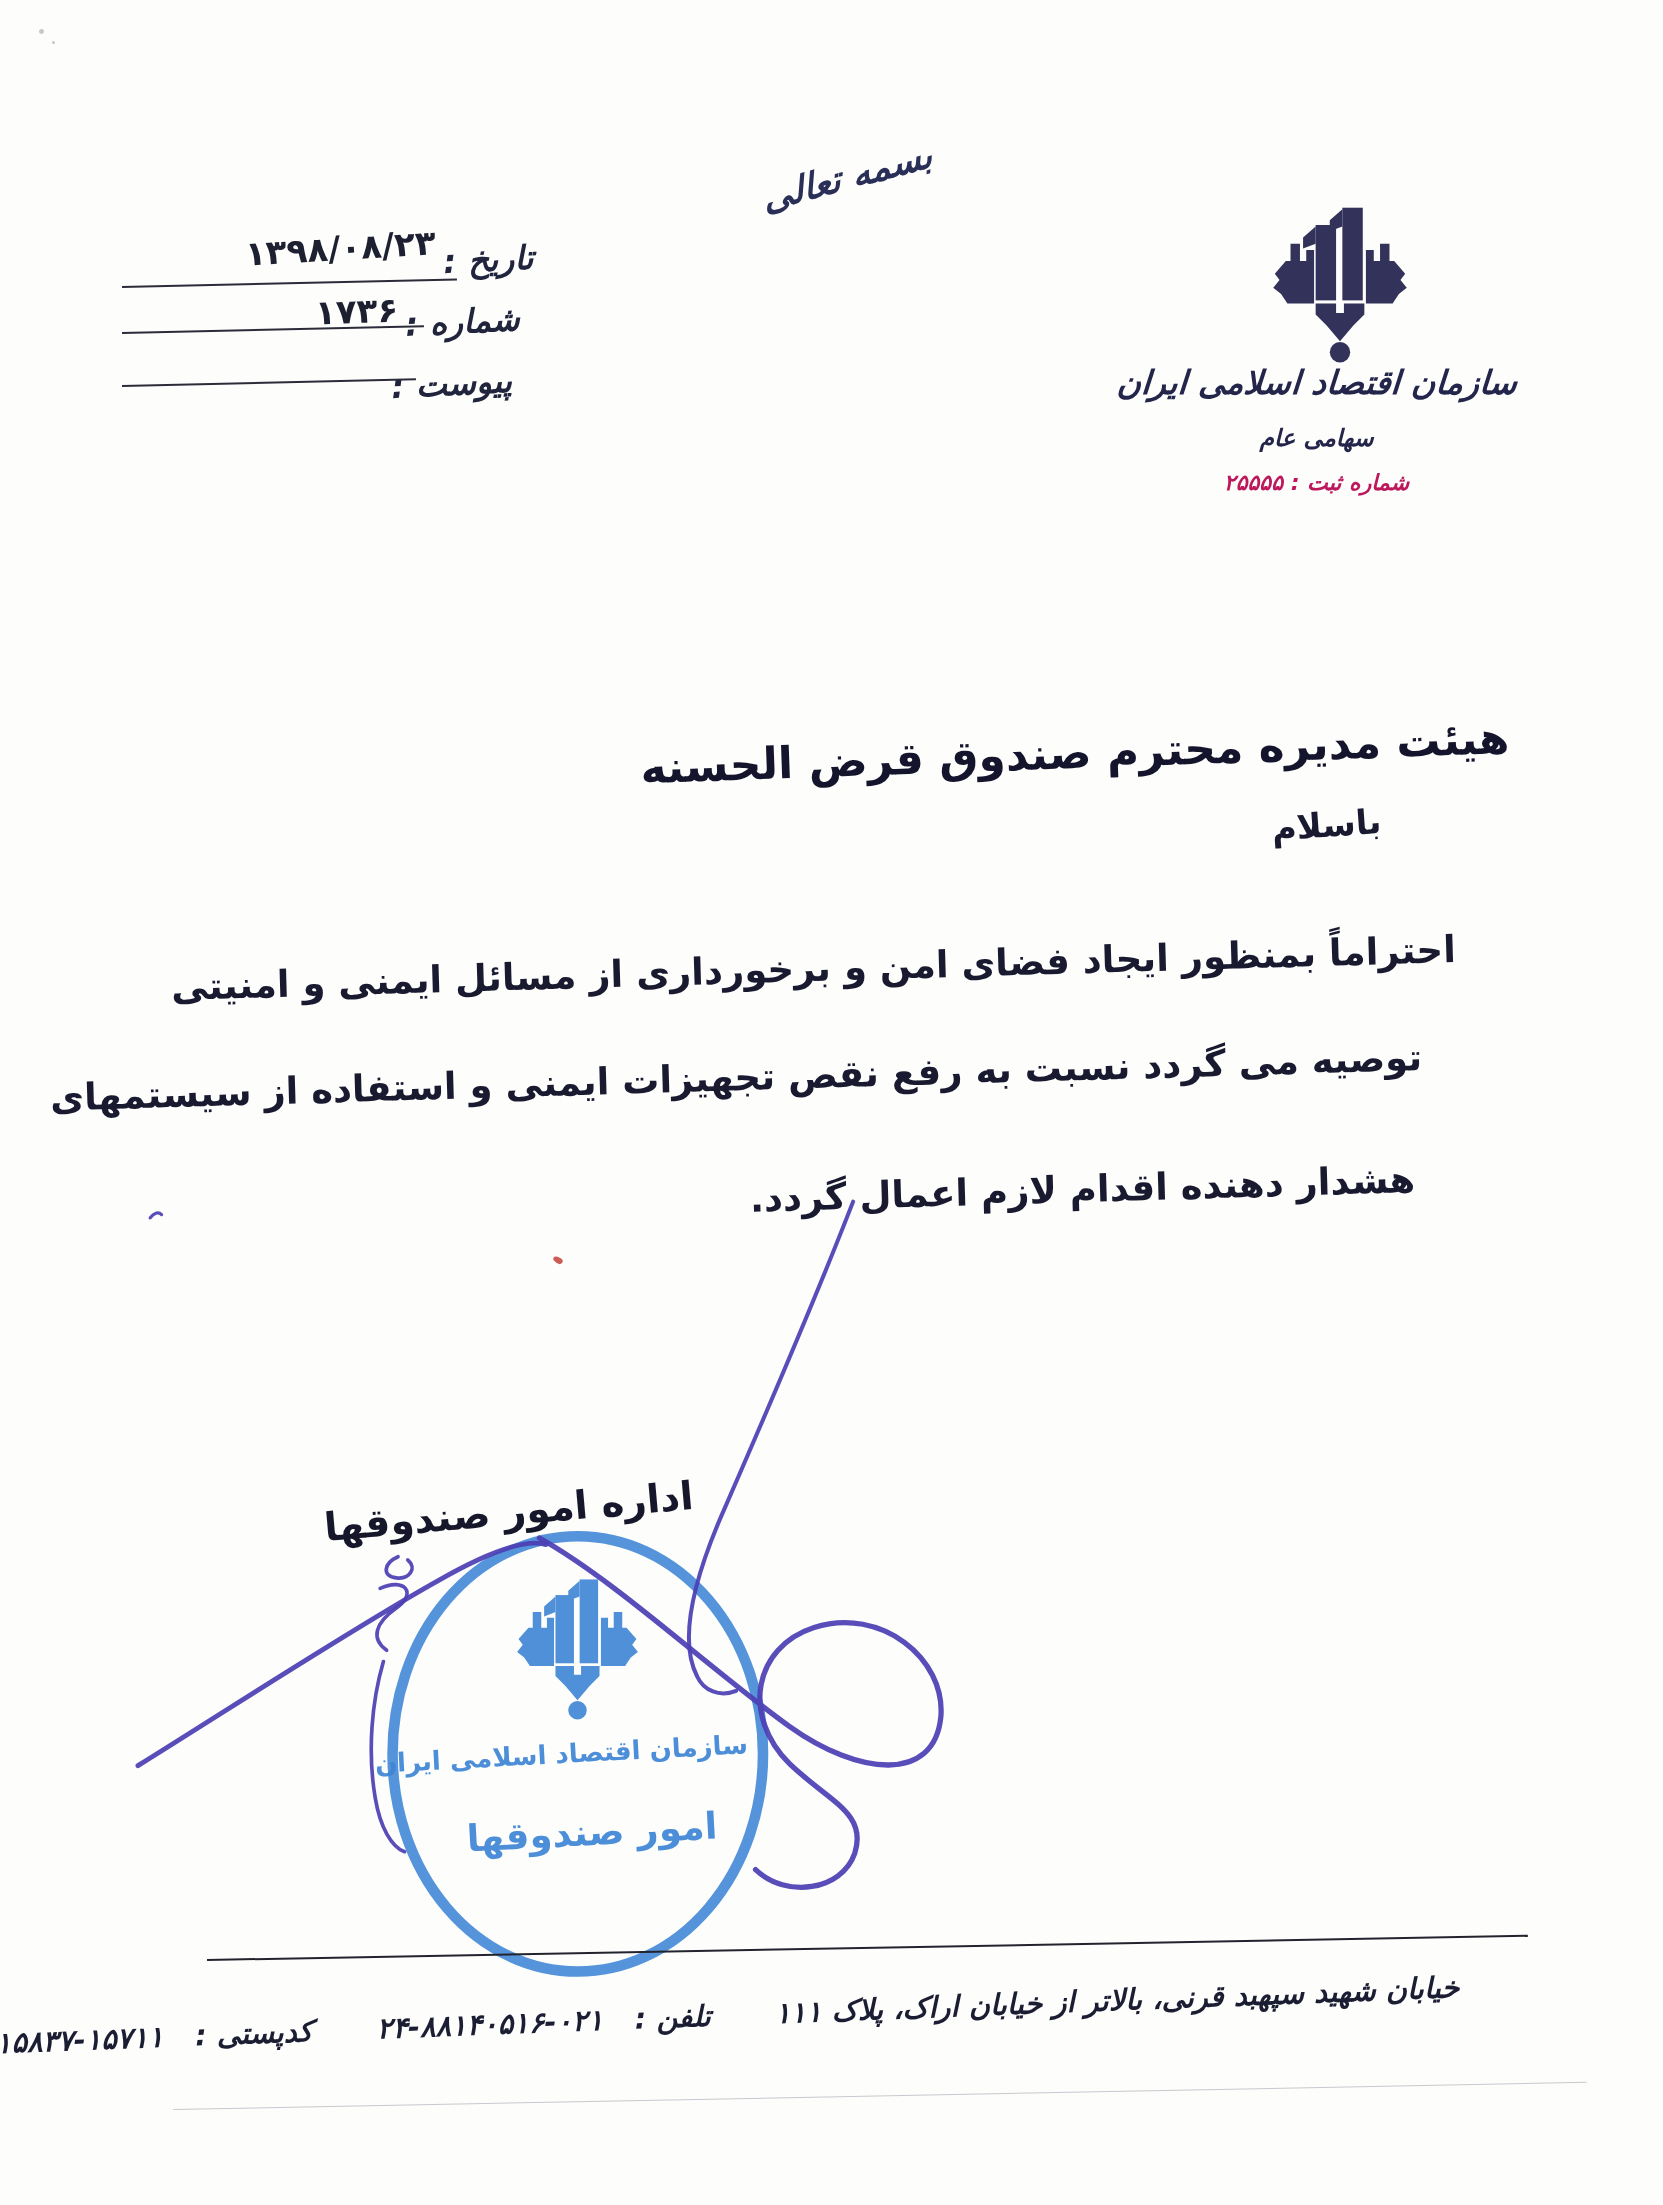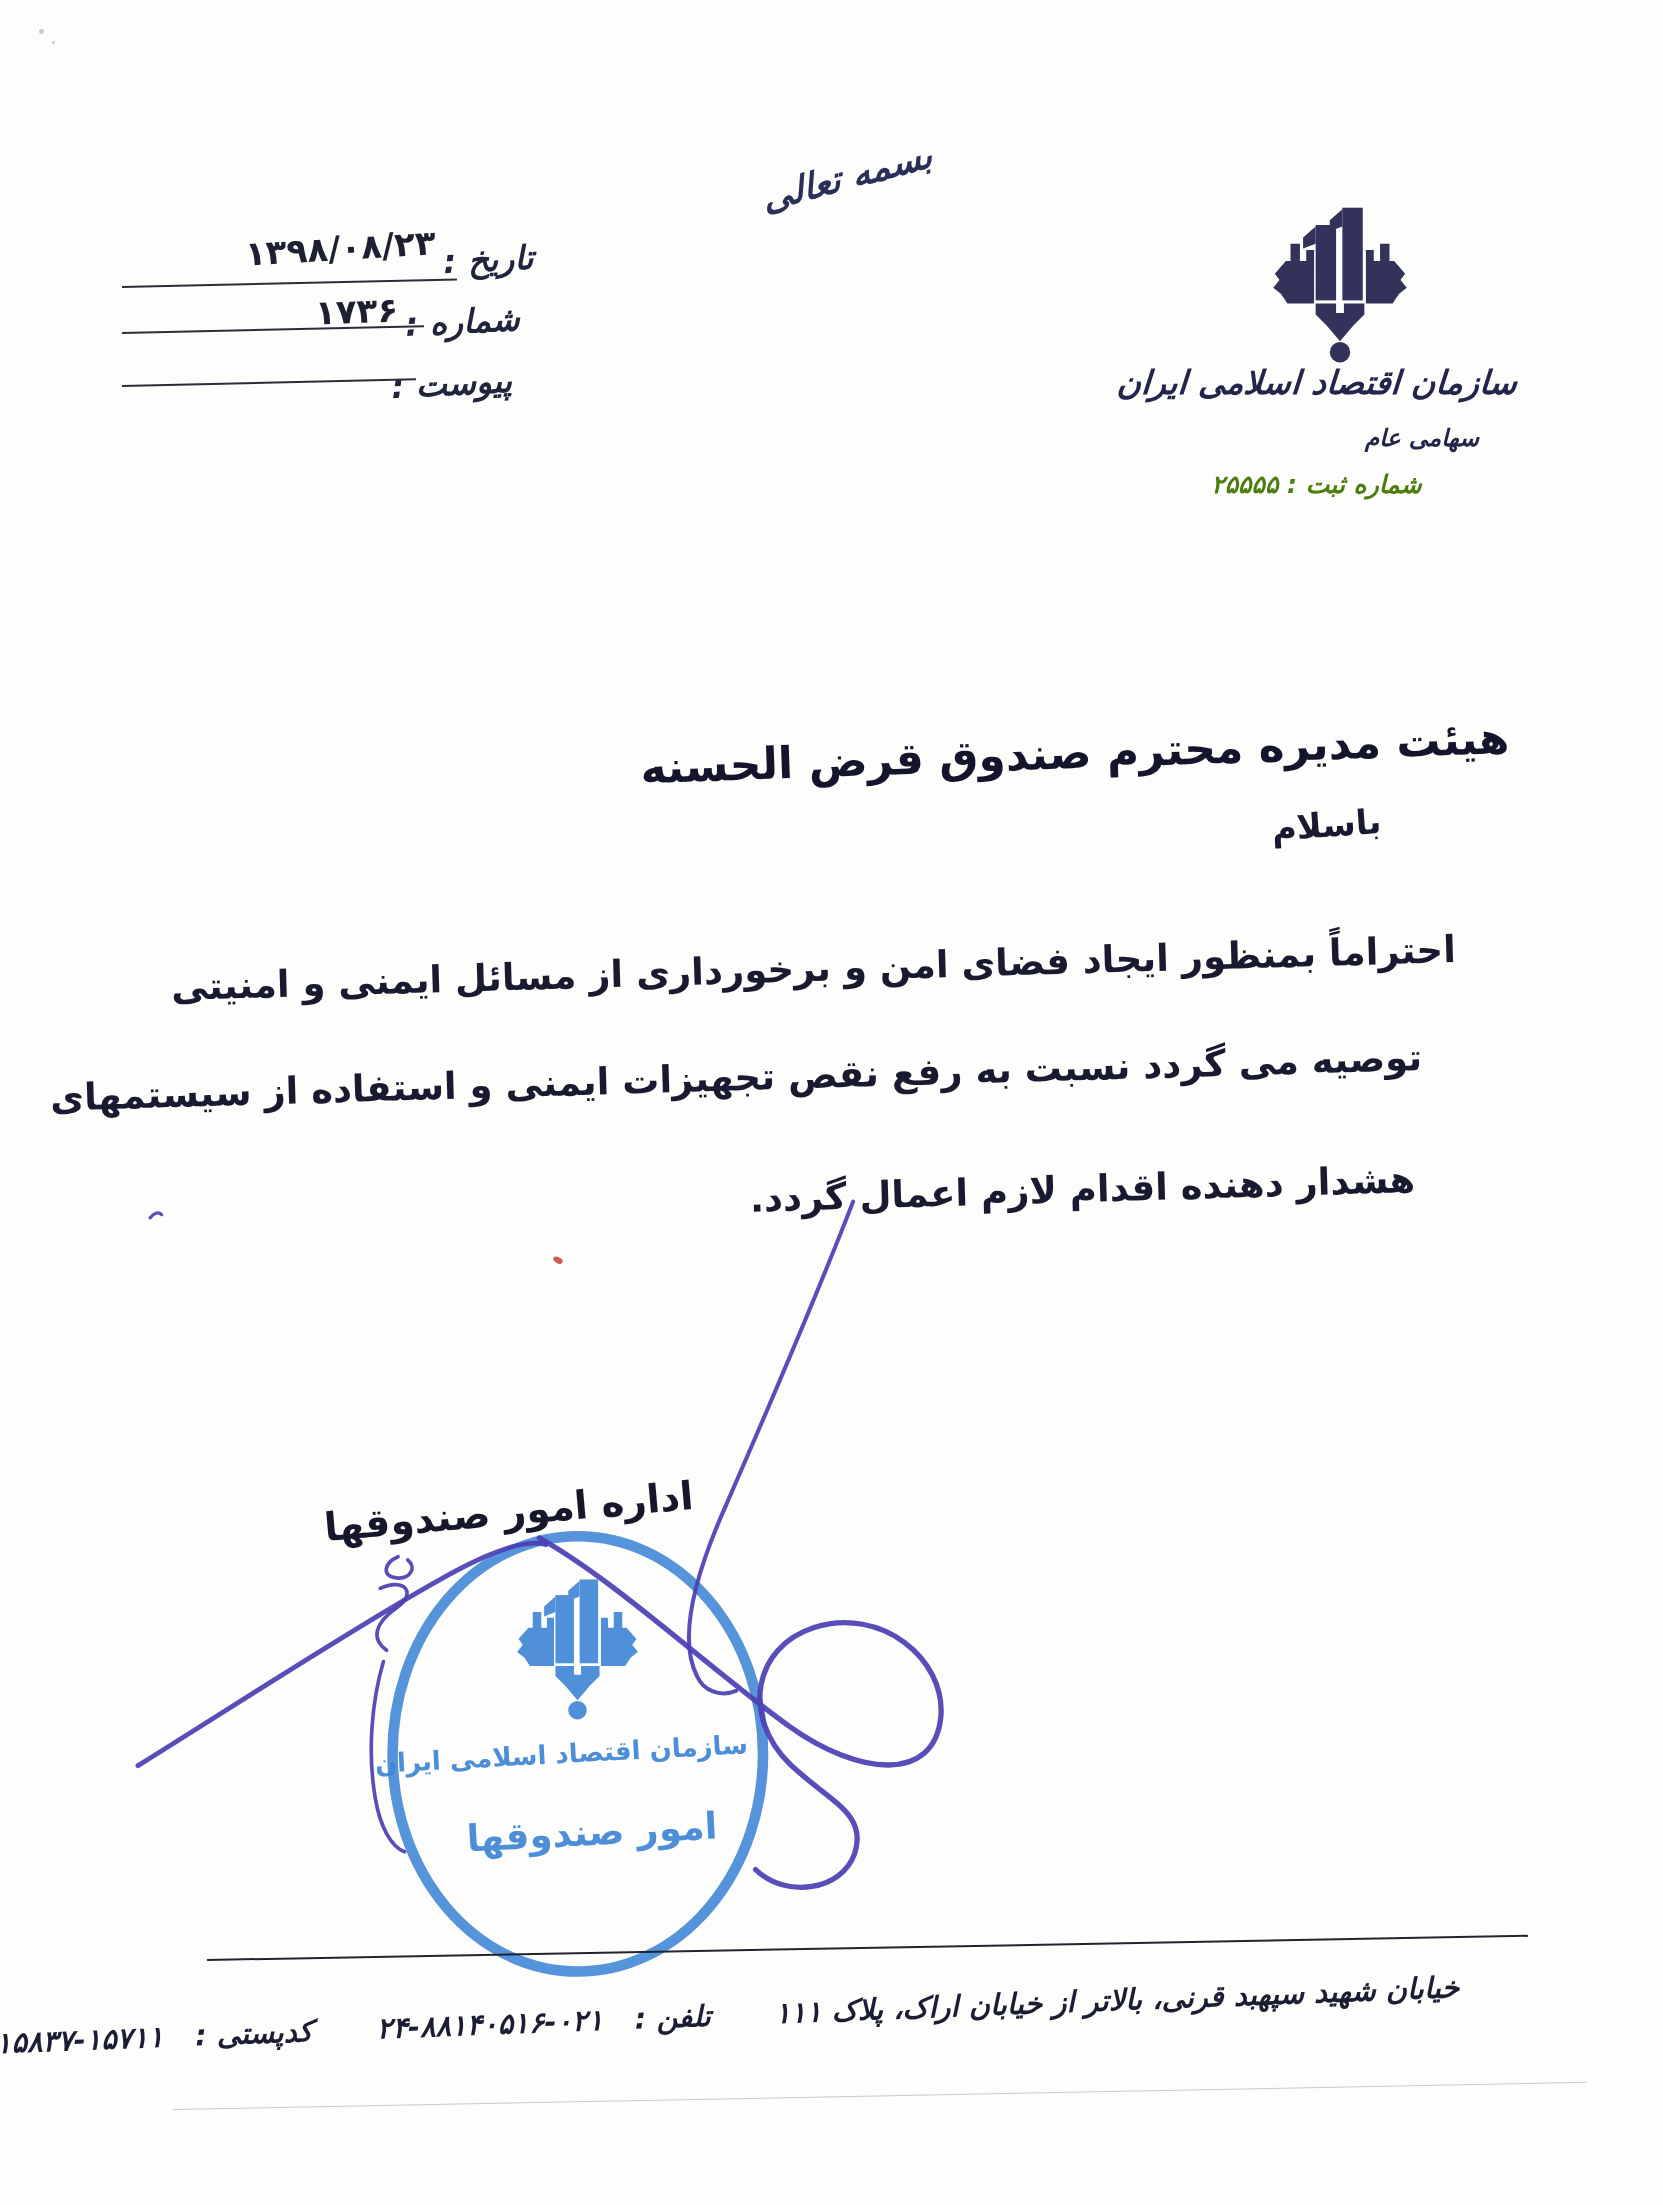--- a/index.html
+++ b/index.html
@@ -36,26 +36,26 @@
     transform:rotate(-1.3deg);transform-origin:left top;
   }
   .logo-navy{fill:var(--logo-navy,#32325a);}
   .logo-blue{fill:var(--stamp-blue,#3e86d8);}
   .org-name{
     left:1114px;top:363px;width:406px;text-align:center;
     font-size:33px;font-weight:bold;font-style:italic;
     color:#23264a;transform:skewX(-4deg);
   }
   .org-type{
-    left:1154px;top:424px;width:325px;text-align:right;
+    left:1154px;top:424px;width:325px;text-align:center;
     font-size:23.6px;font-weight:bold;font-style:italic;color:#23264a;
   }
   .org-reg{
     left:1154px;top:470px;width:325px;text-align:center;
-    font-size:25px;font-weight:bold;font-style:italic;color:#4d7c0f;
+    font-size:22px;font-weight:bold;font-style:italic;color:#be185d;
   }
 
   
   .recipient{
     right:156px;top:712px;
     font-size:44px;font-weight:800;color:#14142c;
     transform:rotate(-2deg);transform-origin:top right;
   }
   .salutation{
     right:284px;top:801px;

